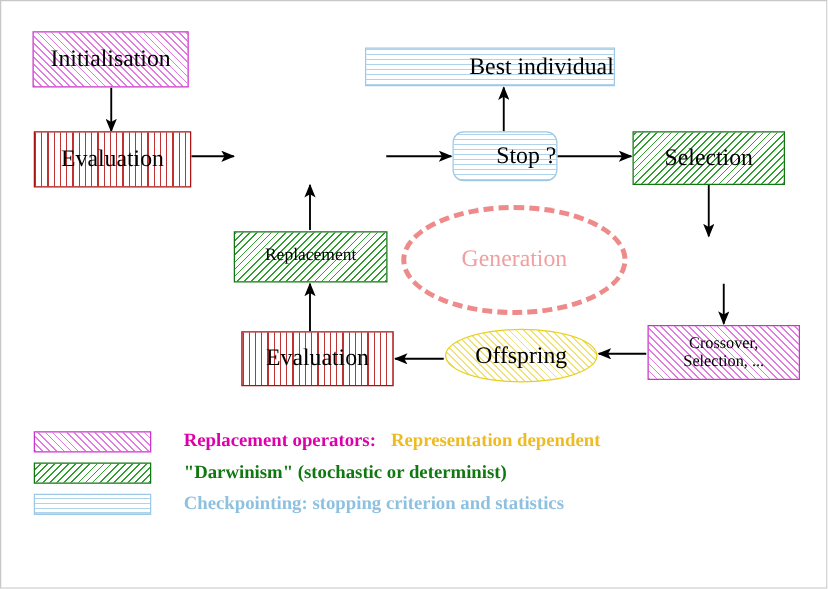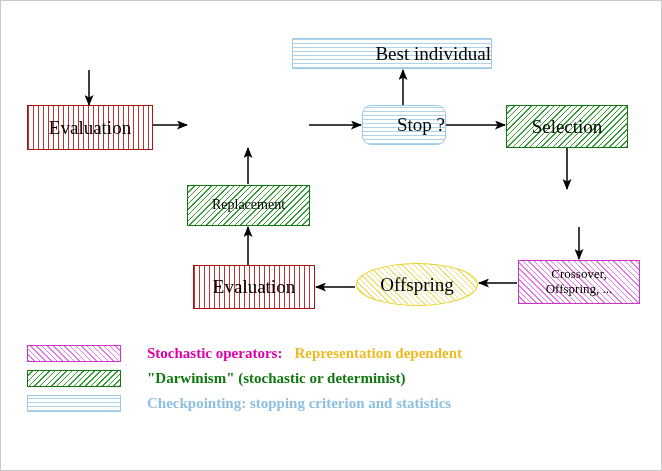--- a/index.html
+++ b/index.html
@@ -157,21 +157,27 @@
       <line x1="516" y1="282" x2="478" y2="282"></line>
 
       <line x1="354" y1="286" x2="315" y2="286"></line>
 
       <line x1="247" y1="264" x2="247" y2="226"></line>
 
       <line x1="247" y1="183" x2="247" y2="147"></line>
     </g>
   </svg>
 
-
+  <div id="generation-zone" style="left:320px; top:163px; width:181px; height:88px;">
+    <span class="gen-text">Generation</span>
+  </div>
+
+  <div class="node fill-magenta" style="left:25px; top:24px; width:125px; height:45px;">
+    <span class="node-label">Initialisation</span>
+  </div>
 
   <div class="node fill-red" style="left:26px; top:104px; width:126px; height:45px;">
     <span class="node-label">Evaluation</span>
   </div>
 
 
   <div class="node fill-blue" style="left:291px; top:37px; width:200px; height:31px;">
     <span class="node-label">Best individual</span>
   </div>
 
@@ -179,41 +185,41 @@
     <span class="node-label">Stop ?</span>
   </div>
 
   <div class="node fill-green" style="left:505px; top:104px; width:122px; height:43px;">
     <span class="node-label">Selection</span>
   </div>
 
 
   <div class="node fill-magenta" style="left:517px; top:259px; width:122px; height:44px;">
     <span class="node-label small">Crossover,
-Offspring, ...</span>
+Selection, ...</span>
   </div>
 
   <div class="node fill-yellow ellipse" style="left:355px; top:262px; width:122px; height:43px;">
     <span class="node-label">Offspring</span>
   </div>
 
   <div class="node fill-red" style="left:192px; top:264px; width:122px; height:44px;">
     <span class="node-label">Evaluation</span>
   </div>
 
   <div class="node fill-green" style="left:186px; top:184px; width:123px; height:41px;">
     <span class="node-label" style="font-size:14px;">Replacement</span>
   </div>
 
   <div id="legend">
 
     <div class="legend-row">
       <span class="swatch fill-magenta"></span>
       <span class="legend-text">
-        <span style="color:#dd00aa;">Stochastic operators:</span><span class="part2" style="color:#eebb22;">Representation dependent</span>
+        <span style="color:#dd00aa;">Replacement operators:</span><span class="part2" style="color:#eebb22;">Representation dependent</span>
       </span>
     </div>
 
     <div class="legend-row">
       <span class="swatch fill-green"></span>
       <span class="legend-text" style="color:#117711;">"Darwinism" (stochastic or determinist)</span>
     </div>
 
 
     <div class="legend-row">

